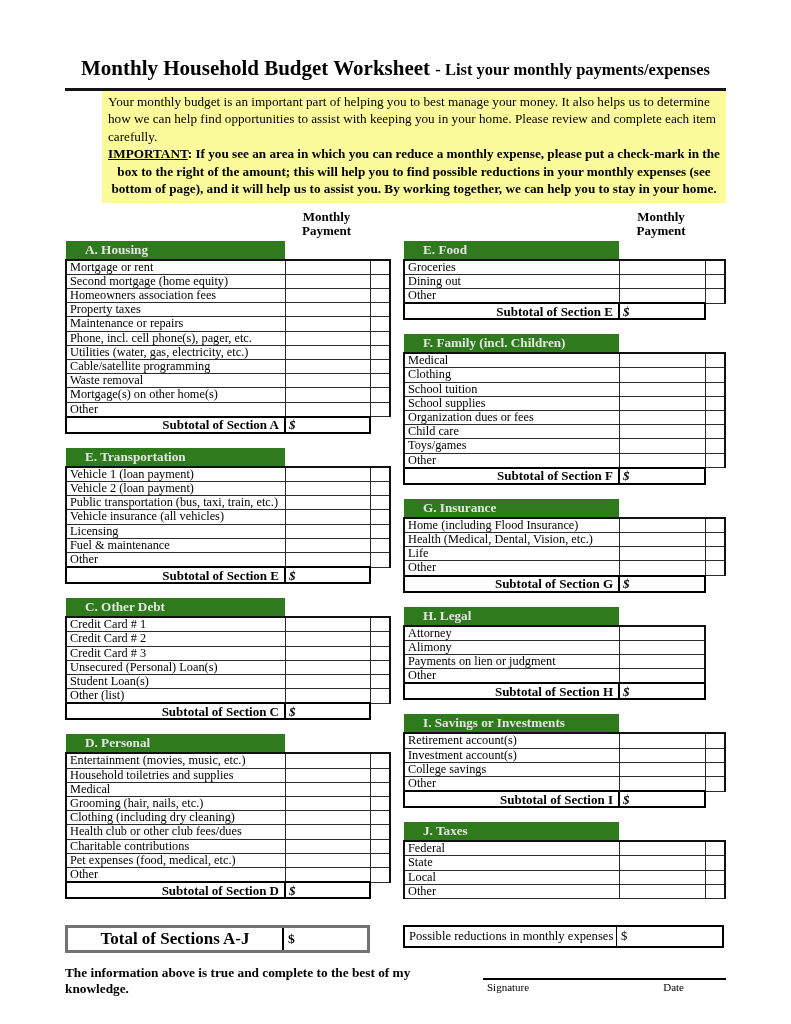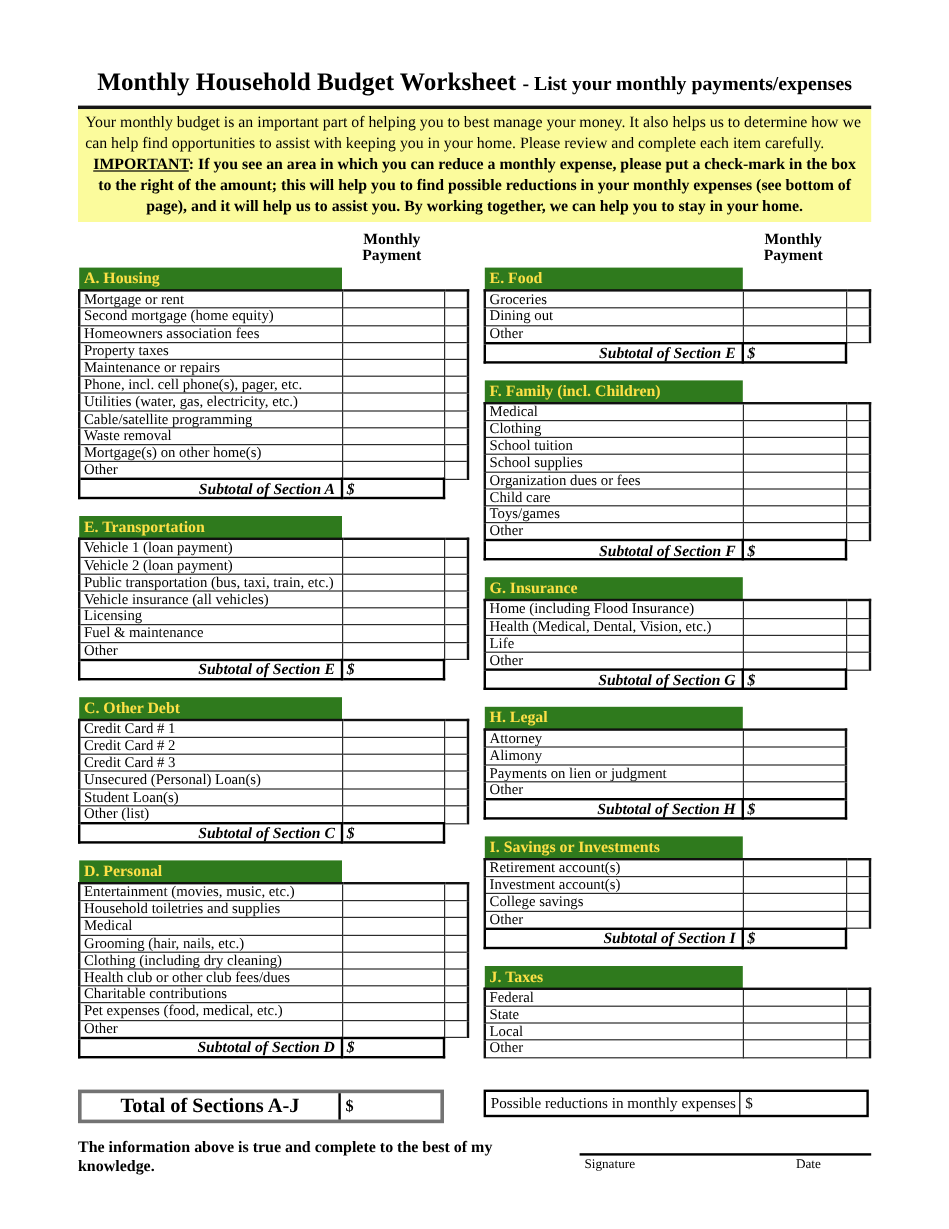--- a/index.html
+++ b/index.html
@@ -10,52 +10,52 @@
     font-family:"Liberation Serif", serif; color:#000; position:relative;
   }
   .content { padding:52px 65px 0 65px; }
 
   
   .doc-header { border-bottom:3px solid #151515; padding-bottom:3px; }
   .doc-title { margin:4px; text-align:center; font-size:21px; font-weight:bold; white-space:nowrap; }
   .doc-title .subtitle { font-size:16.5px; }
 
   
-  .notice { background:var(--yellow); padding:2px 6px 5px 6px; font-size:13.2px; line-height:1.32; }
+  .notice { background:var(--yellow); padding:2px 6px 5px 6px; font-size:13.2px; line-height:1.32;margin-left:37px; }
   .notice p { margin:0; }
   .notice .important { font-weight:bold; text-align:center; }
   .notice .imp-label { text-decoration:underline; }
 
   
   .columns { display:flex; gap:14px; margin-top:7px; }
   .col { display:flex; flex-direction:column; }
   .col-left  { width:324px; }
   .col-right { width:321px; }
   .pay-col-header { font-weight:bold; font-size:13px; line-height:1.08; text-align:center; margin-bottom:3px; }
   .col-left  .pay-col-header { margin-left:219px; width:85px; }
   .col-right .pay-col-header { margin-left:215px; width:86px; }
 
   
   table.section-table { border-collapse:collapse; table-layout:fixed; width:324px; margin:0 0 14px 0; }
   .col-right table.section-table { width:321px; }
   .col-left  col.c1 { width:219px; }  .col-left  col.c2 { width:85px; } .col-left  col.c3 { width:20px; }
   .col-right col.c1 { width:215px; }  .col-right col.c2 { width:86px; } .col-right col.c3 { width:20px; }
   td { padding:0; height:13.6px; line-height:13.2px; font-size:12.3px; }
   td.hdr {
-    background:var(--green); color:#fde047; font-weight:bold; font-size:13.2px;
-    height:18px; line-height:18px; padding-left:4px; border:none;
+    background:var(--green); color:#e5e5e5; font-weight:bold; font-size:13.2px;
+    height:18px; line-height:18px; padding-left:19px; border:none;
   }
   td.label  { border:1px solid var(--line); border-left:2px solid var(--ink); padding-left:3px;
               white-space:nowrap; overflow:hidden; }
   td.amount { border:1px solid var(--line); }
   td.check  { border:1px solid var(--line); border-right:2px solid var(--ink); }
   td.amount.last { border-right:2px solid var(--ink); }
   tr.first td { border-top:2px solid var(--ink); }
   td.sub-label {
-    border:2px solid #000; font-weight:bold; font-style:italic; font-size:13px;
+    border:2px solid #000; font-weight:bold; font-size:13px;
     text-align:right; padding-right:5px; height:16px;
   }
   td.sub-amount { border:2px solid #000; font-weight:bold; font-style:italic; font-size:13px; padding-left:3px; }
 
   
   .bottom-row { display:flex; align-items:flex-start; margin-top:12px; }
   .total-box { width:305px; height:28px; border:3px solid #737373; display:flex; align-items:stretch;text-align:right; }
   .total-box .t-label {
     width:216px; border-right:2px solid #000; display:flex; align-items:center; justify-content:center;
     font-weight:bold; font-size:17px;

